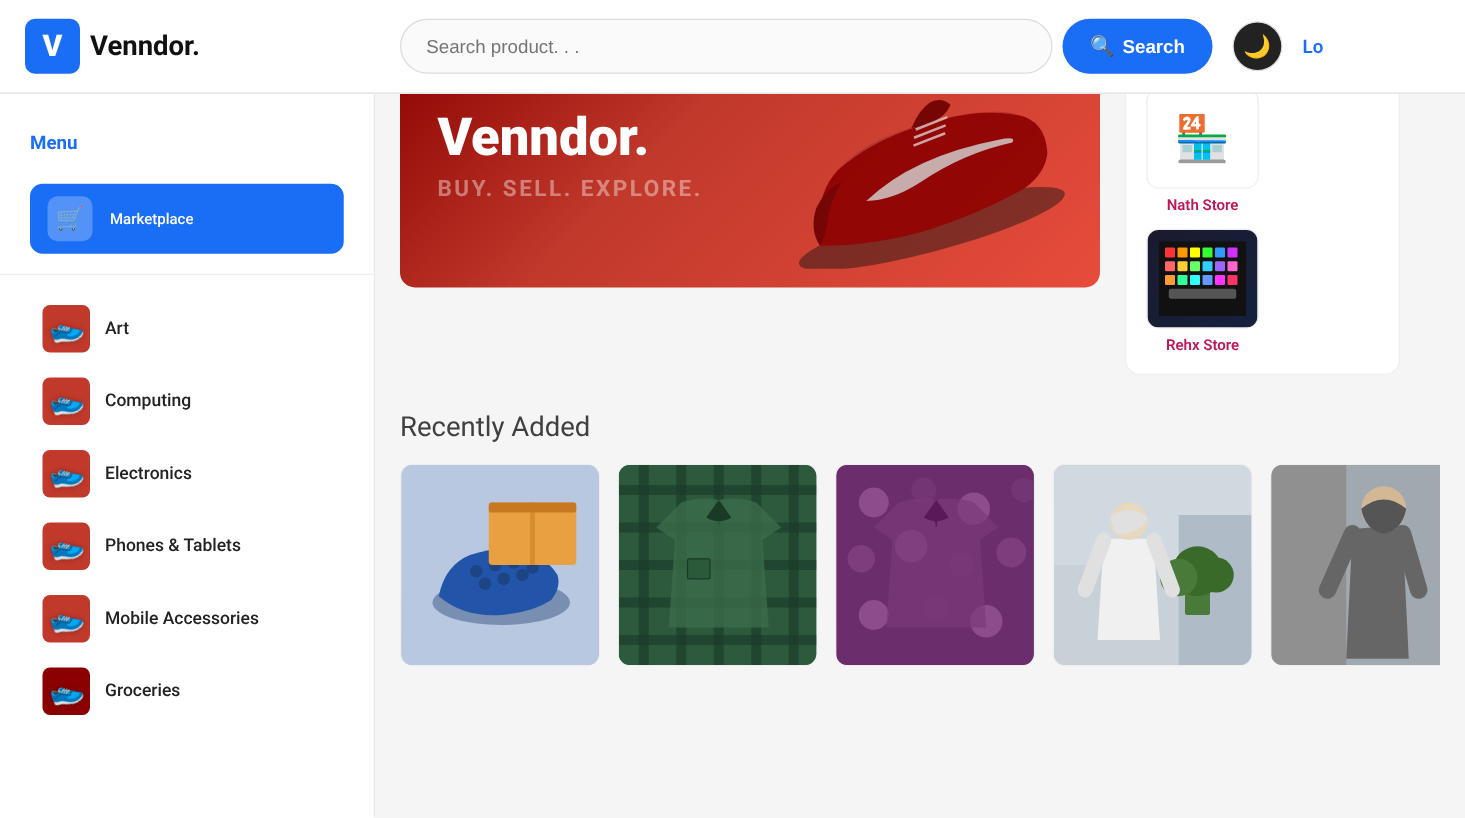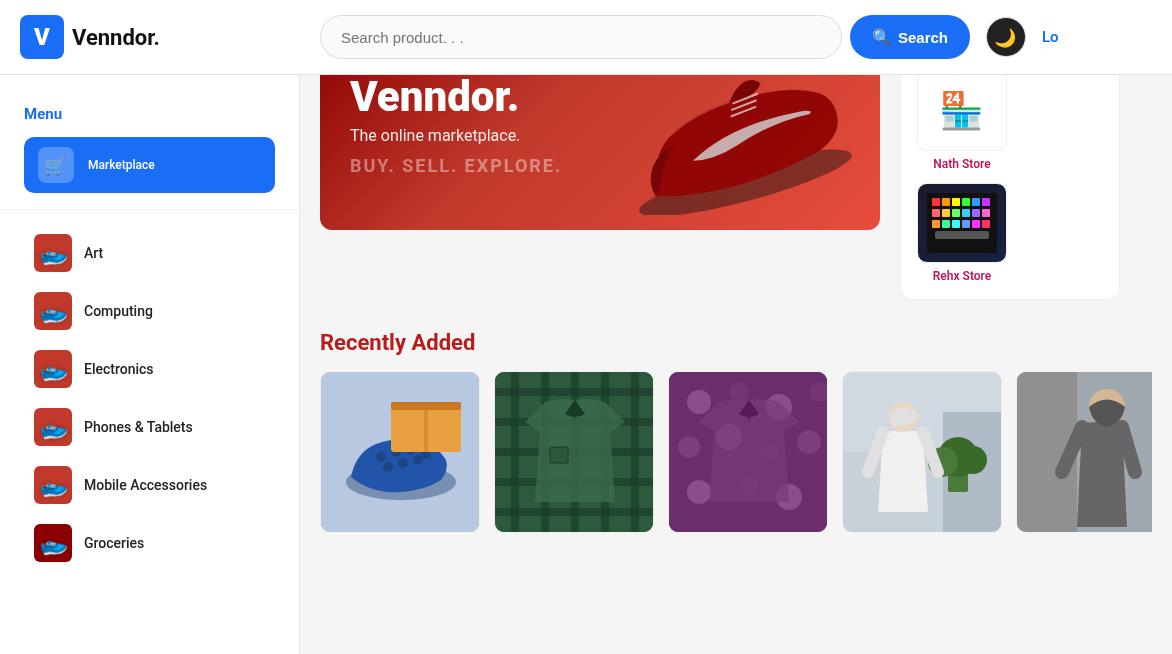--- a/index.html
+++ b/index.html
@@ -47,21 +47,21 @@
     }
 
     
     .sidebar {
       width: 300px; flex-shrink: 0; background: #fff;
       border-right: 1px solid #e8e8e8; padding: 20px 0;
       position: fixed; top: 75px; left: 0; bottom: 0; overflow-y: auto;
     }
     .sidebar-section { padding: 10px 24px 0; }
     .sidebar-section-label {
-      font-size: 15px; font-weight: 700; color: #1a6ef5; margin-bottom: 14px;
+      font-size: 15px; font-weight: 700; color: #1a6ef5; margin-bottom: 24px;
     }
     .sidebar-menu-item {
       display: flex; align-items: center; gap: 14px; padding: 10px 14px;
       border-radius: 10px; cursor: pointer; margin-bottom: 4px;
     }
     .sidebar-menu-item.active { background: #1a6ef5; color: #fff; }
     .sidebar-menu-icon {
       width: 36px; height: 36px; border-radius: 8px;
       display: flex; align-items: center; justify-content: center;
       font-size: 18px; background: #1a6ef5; color: #fff;
@@ -121,21 +121,21 @@
       border: 1px solid #eee; background: #f8f8f8;
       display: flex; align-items: center; justify-content: center;
       font-size: 36px; margin-bottom: 6px;
     }
     .store-name { font-size: 12px; font-weight: 600; color: #be185d; }
 
     .clearfix::after { content: ''; display: table; clear: both; }
 
     
     .recently-added { margin-top: 30px; clear: both; }
-    .recently-title { font-size: 22px; font-weight: 700; color: #b91c1c; margin-bottom: 16px; }
+    .recently-title { font-size: 22px; font-weight: 400; color: #404040; margin-bottom: 16px; }
     .products-row { display: flex; gap: 14px; overflow: hidden; }
     .product-card {
       width: 160px; flex-shrink: 0; border-radius: 10px; overflow: hidden;
       background: #fff; border: 1px solid #eee; cursor: pointer;
     }
     .product-img {
       width: 160px; height: 160px; overflow: hidden; background: #ddd;
     }
 
     
@@ -239,21 +239,20 @@
   </div>
 </aside>
 
 <main class="main-content">
 
   <div class="clearfix">
 
     <div class="hero-banner">
       <div class="hero-text">
         <div class="hero-title">Venndor.</div>
-        <div class="hero-subtitle">The online marketplace.</div>
         <div class="hero-tagline">BUY. SELL. EXPLORE.</div>
       </div>
       <div class="hero-img-area">
         <svg viewBox="0 0 280 180" width="280" height="180">
 
           <g transform="rotate(-15, 140, 90)" opacity="0.9">
 
             <ellipse cx="140" cy="150" rx="110" ry="18" fill="#111" opacity="0.5"></ellipse>
 
             <path d="M50,140 Q55,100 80,85 Q110,70 150,68 Q200,65 230,80 Q250,90 245,115 Q240,130 220,138 Q180,148 140,150 Q95,152 50,140 Z" fill="#8b0000"></path>

